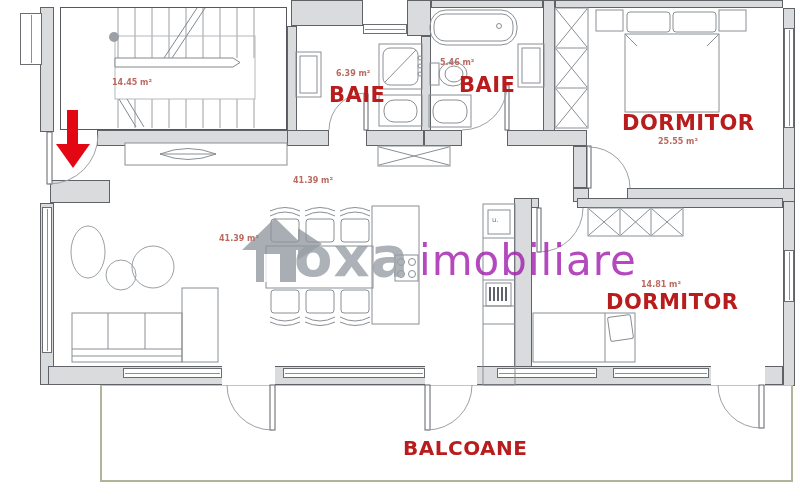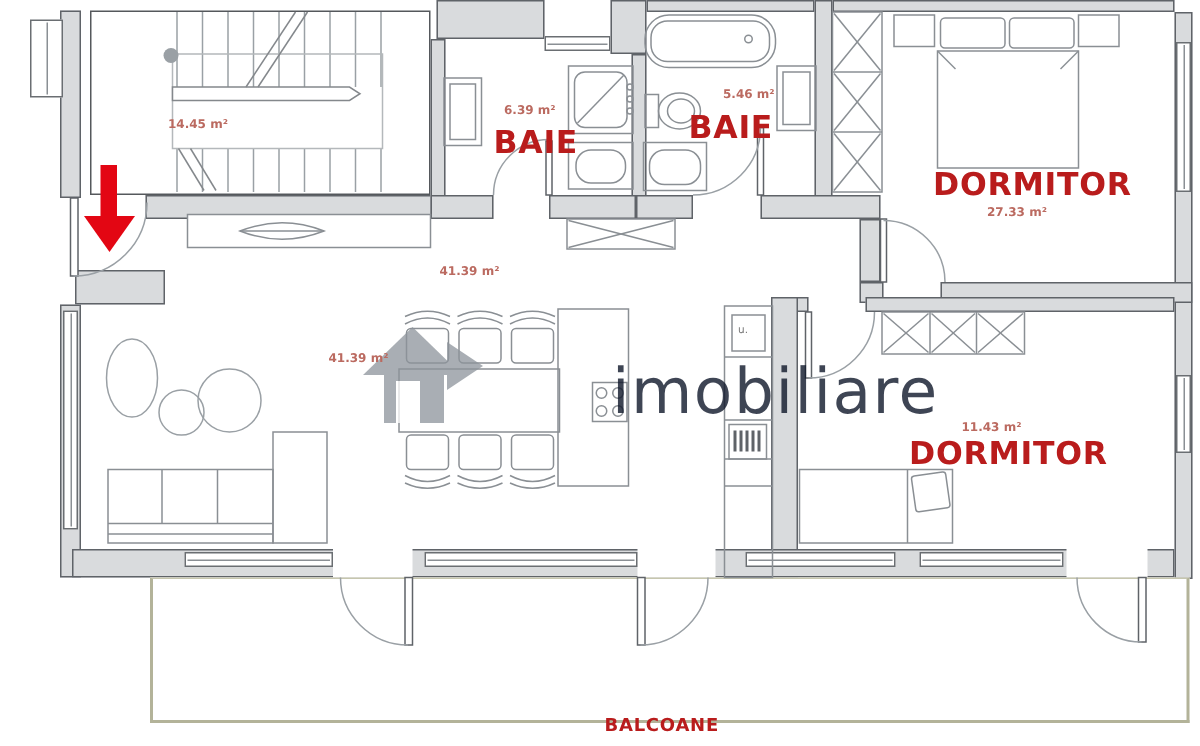--- a/index.html
+++ b/index.html
@@ -29,21 +29,21 @@
   }
   svg.linework { position:absolute; left:0; top:0; pointer-events:none; }
   .label {
     position:absolute; color:#b91c1c; font-weight:bold; white-space:nowrap; z-index:30; letter-spacing:0.5px;
   }
   .area {
     position:absolute; color:#bb6a60; font-size:8px; font-weight:bold; white-space:nowrap; z-index:30;
   }
   .wm { position:absolute; z-index:20; opacity:0.8; white-space:nowrap; }
   .wm-prefix { left:294px; top:224px; font-size:56px; font-weight:bold; color:#98a0a6; letter-spacing:1px; }
-  .wm-suffix { left:408px; top:236px; font-size:42px; font-weight:normal; color:#0f172a; letter-spacing:1px; }
+  .wm-suffix { left:419px; top:236px; font-size:42px; font-weight:normal; color:#a21caf; letter-spacing:1px; }
   .arrow-shaft { position:absolute; left:67px; top:110px; width:11px; height:36px; background:#e30613; z-index:25; }
   .arrow-head {
     position:absolute; left:56px; top:144px; width:0; height:0; z-index:25;
     border-left:17px solid transparent; border-right:17px solid transparent; border-top:24px solid #e30613;
   }
   .tiny-label { position:absolute; left:492px; top:216px; font-size:7px; color:#777; z-index:6; }
 </style>
 </head>
 <body>
 
@@ -283,33 +283,34 @@
     </g>
 
     <g stroke="none" fill="#8d949b" opacity="0.75">
       <polygon points="242,250 275,218 308,250"></polygon>
       <rect x="256" y="246" width="40" height="36"></rect>
       <polygon points="298,228 322,244 298,260"></polygon>
       <rect x="264" y="254" width="16" height="28" fill="#ffffff"></rect>
     </g>
   </svg>
 
+  <div class="wm wm-prefix">oxa</div>
   <div class="wm wm-suffix">imobiliare</div>
 
   <div class="arrow-shaft"></div>
   <div class="arrow-head"></div>
 
   <div class="area" style="left:112px;top:78px;">14.45 m²</div>
   <div class="area" style="left:336px;top:69px;">6.39 m²</div>
   <div class="label" style="left:329px;top:83px;font-size:21px;">BAIE</div>
-  <div class="area" style="left:482px;top:58px;">5.46 m²</div>
+  <div class="area" style="left:440px;top:58px;">5.46 m²</div>
   <div class="label" style="left:459px;top:73px;font-size:21px;">BAIE</div>
   <div class="label" style="left:622px;top:111px;font-size:21px;">DORMITOR</div>
-  <div class="area" style="left:658px;top:137px;">27.33 m²</div>
+  <div class="area" style="left:658px;top:137px;">25.55 m²</div>
   <div class="area" style="left:293px;top:176px;">41.39 m²</div>
   <div class="area" style="left:219px;top:234px;">41.39 m²</div>
-  <div class="area" style="left:641px;top:280px;">11.43 m²</div>
+  <div class="area" style="left:641px;top:280px;">14.81 m²</div>
   <div class="label" style="left:606px;top:290px;font-size:21px;">DORMITOR</div>
-  <div class="label" style="left:403px;top:436px;font-size:12px;margin-top:40px;">BALCOANE</div>
+  <div class="label" style="left:403px;top:436px;font-size:20px;">BALCOANE</div>
 
   <div class="tiny-label">u.</div>
 
 </div>
 
 </body></html>

